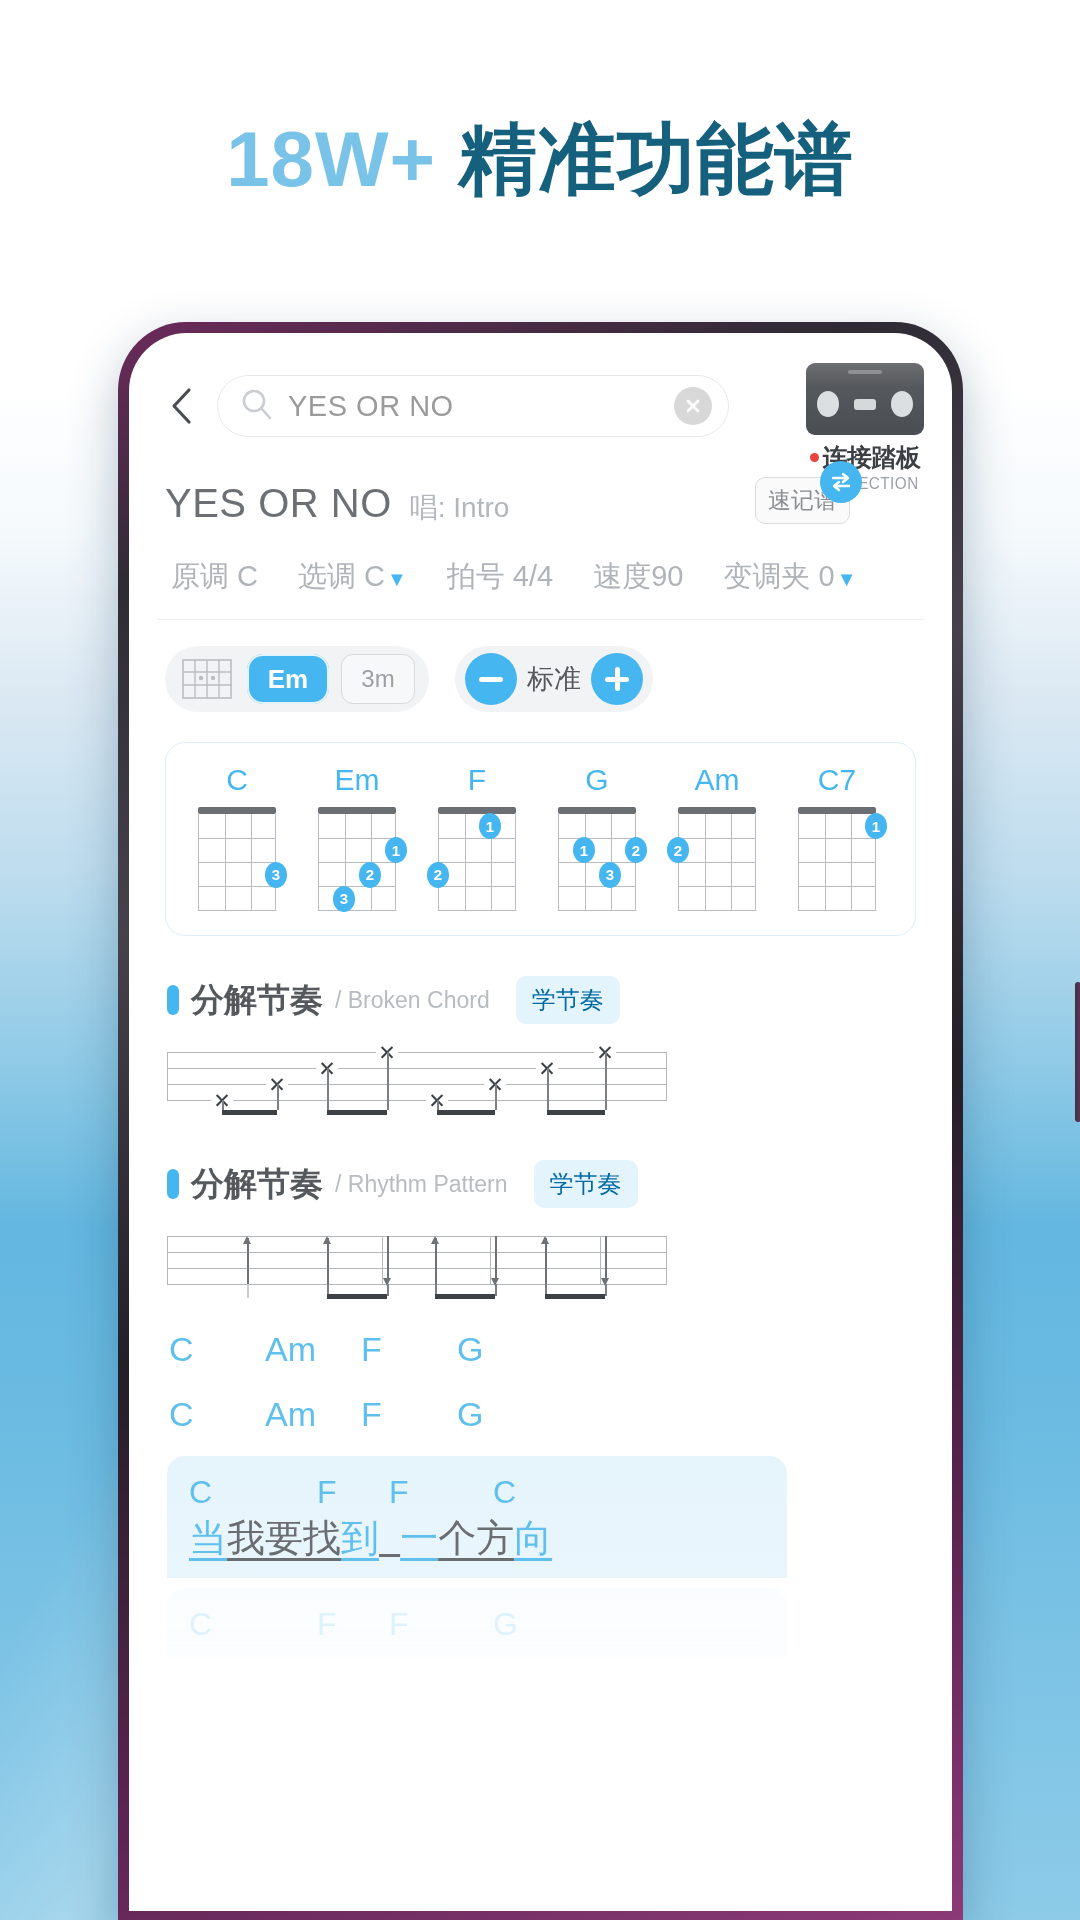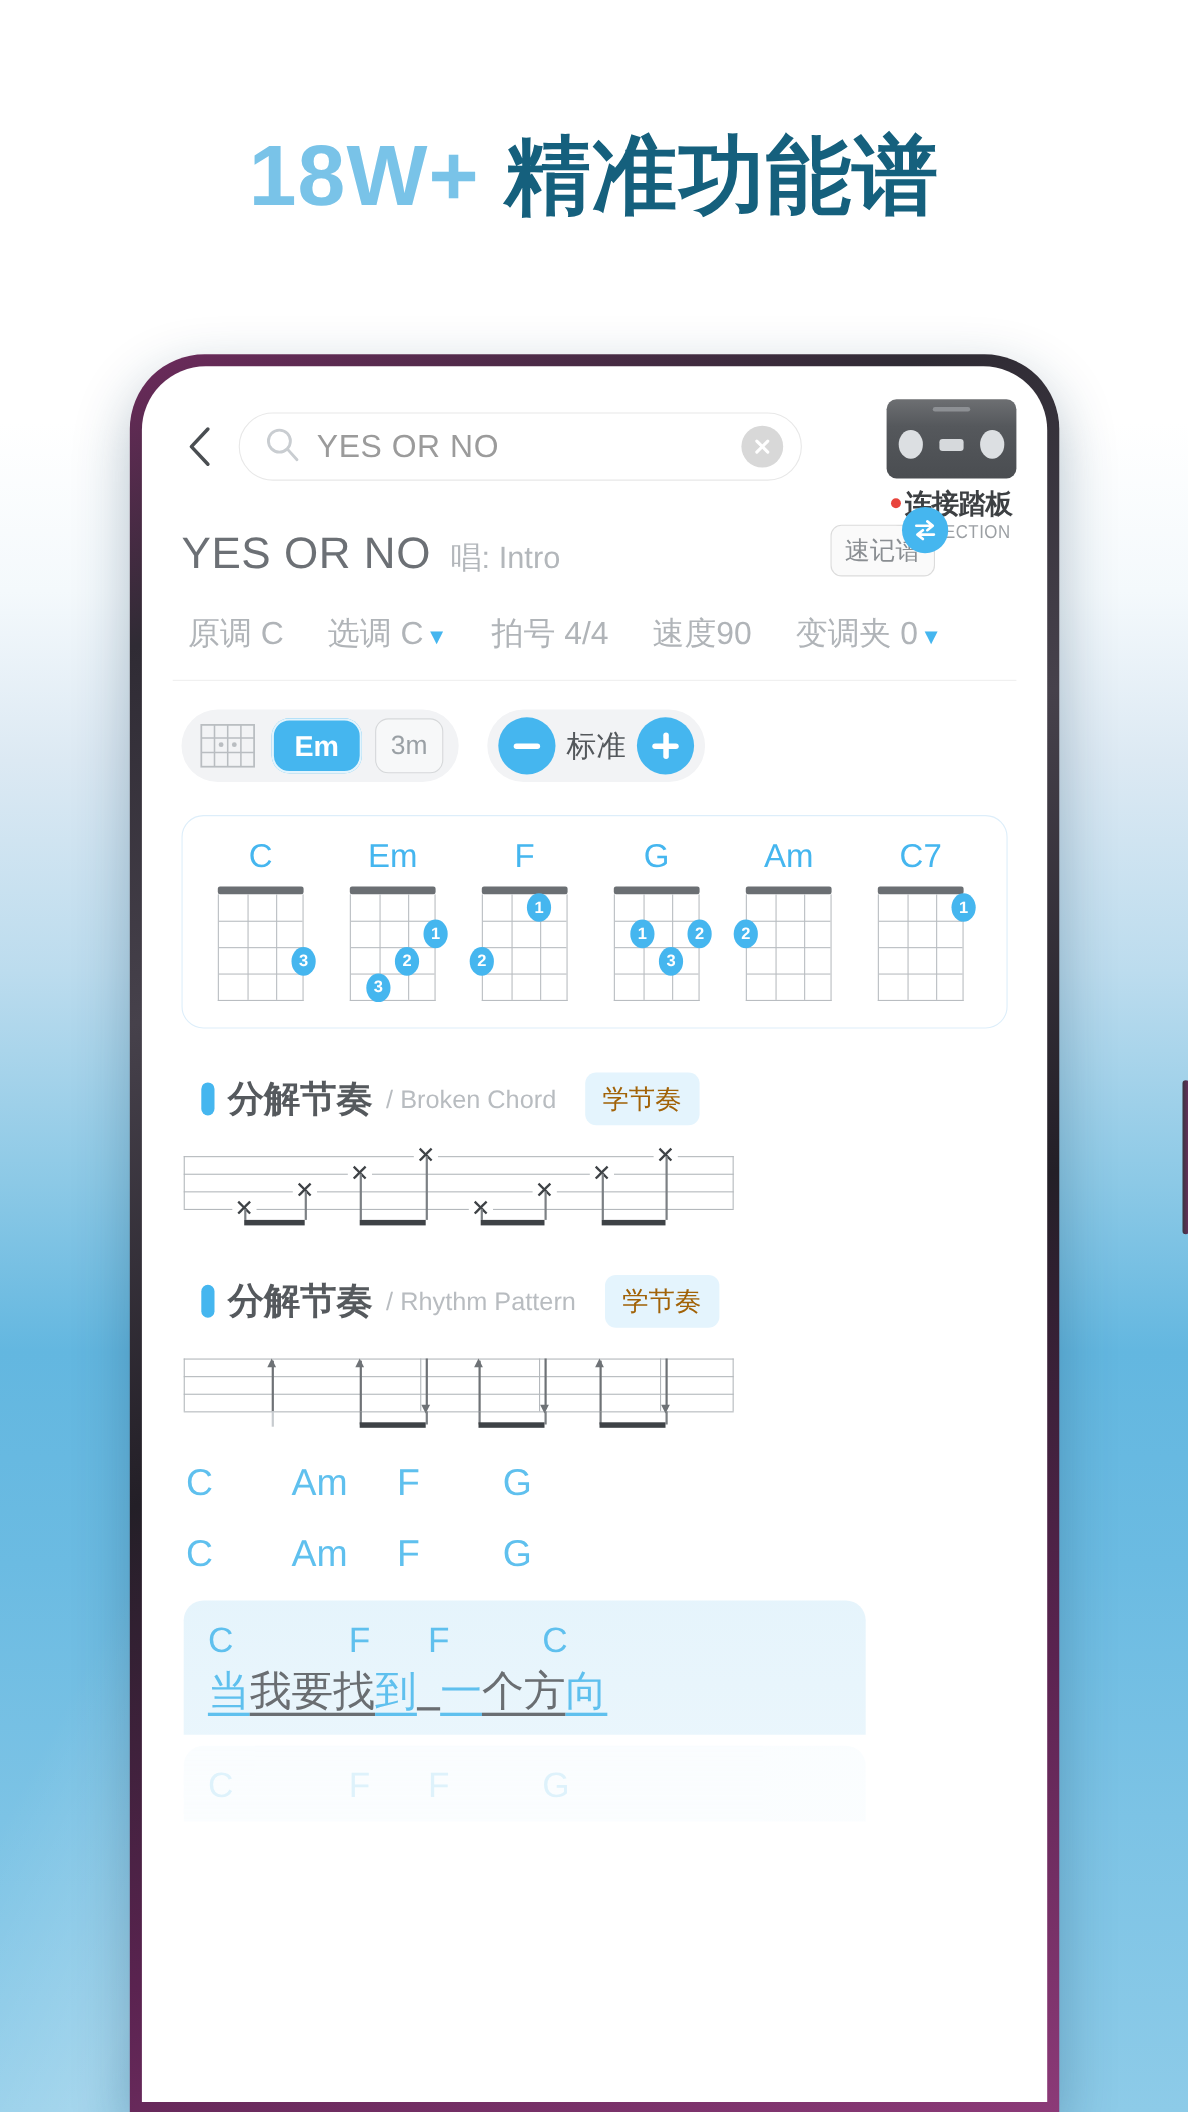--- a/index.html
+++ b/index.html
@@ -117,21 +117,21 @@
   .pill.g1 { gap: 12px; padding: 0 14px; }
   .grid-ico { width: 56px; height: 44px; }
   .chip-on {
     background: #45b6ef; color: #fff; font-size: 26px; font-weight: bold;
     border-radius: 16px; width: 82px; height: 50px;
     display: flex; align-items: center; justify-content: center;
     box-shadow: inset 0 0 0 2px rgba(255,255,255,.85);
   }
   .chip-off {
     border: 1.5px solid #d6d8da; color: #9aa0a5; font-size: 24px;
-    border-radius: 12px; width: 62px; height: 50px;
+    border-radius: 12px; width: 74px; height: 50px;
     display: flex; align-items: center; justify-content: center; background: #f7f8f9;
   }
   .stepper { display: flex; align-items: center; gap: 10px; padding: 0 10px; }
   .circ { width: 52px; height: 52px; border-radius: 50%; background: #45b6ef;
           display:flex; align-items:center; justify-content:center; flex:0 0 auto;}
   .circ .bar  { width: 24px; height: 5px; background: #fff; border-radius: 3px; position:absolute;}
   .circ .barv { width: 5px;  height: 24px; background: #fff; border-radius: 3px; position:absolute;}
   .circwrap { position: relative; width:52px; height:52px; }
   .stepper .val { font-size: 27px; color: #54585c; min-width: 52px; text-align: center; }
 
@@ -146,25 +146,25 @@
   .fb .nut { position: absolute; top: 0; left: 0; width: 78px; height: 7px; background: #6b6f73; border-radius: 2px;}
   .fb .grid { position: absolute; top: 7px; left: 0; width: 78px; height: 97px;
               border: 1.4px solid #b9bdc1; border-top: none; }
   .fb .vline { position: absolute; top: 0; bottom: 0; width: 1.4px; background: #b9bdc1; }
   .fb .hline { position: absolute; left: 0; right: 0; height: 1.4px; background: #b9bdc1; }
   .dot-f { position: absolute; width: 22px; height: 26px; border-radius: 11px/13px; background: #45b6ef;
            color: #fff; font-size: 15px; display: flex; align-items: center; justify-content: center;
            transform: translate(-50%,-50%); font-weight: bold; }
 
   
-  .sec { display: flex; align-items: center; gap: 12px; margin: 40px 0 0 26px; }
+  .sec { display: flex; align-items: center; gap: 12px; margin: 40px 0 0 10px; }
   .sec .mark { width: 12px; height: 30px; border-radius: 6px; background: #45b6ef; flex: 0 0 auto; }
   .sec .cn { font-size: 33px; color: #55595d; font-weight: bold; }
   .sec .en { font-size: 23px; color: #b8bcc0; }
-  .sec .learn { background: #e4f4fd; color: #a16207; font-size: 24px; border-radius: 10px; padding: 8px 16px; margin-left: 14px;}
+  .sec .learn { background: #e4f4fd; color: #0369a1; font-size: 24px; border-radius: 10px; padding: 8px 16px; margin-left: 14px;}
 
   
   .staff { position: relative; margin: 20px 0 0 10px; width: 500px; height: 76px; }
   .staff .sl { position: absolute; left: 0; width: 500px; height: 1.3px; background: #b4b8bc; }
   .staff .bl { position: absolute; width: 1.3px; background: #b4b8bc; }
   .xm { position: absolute; transform: translate(-50%,-50%); font-size: 21px; color: #3e4246;
         font-weight: bold; background: #fff; padding: 0 2px; line-height: 1; }
   .stem { position: absolute; width: 1.5px; background: #7c8084; }
   .beam { position: absolute; height: 5px; background: #3e4246; }
   .beamleg { position: absolute; width: 1.5px; background: #7c8084; }

